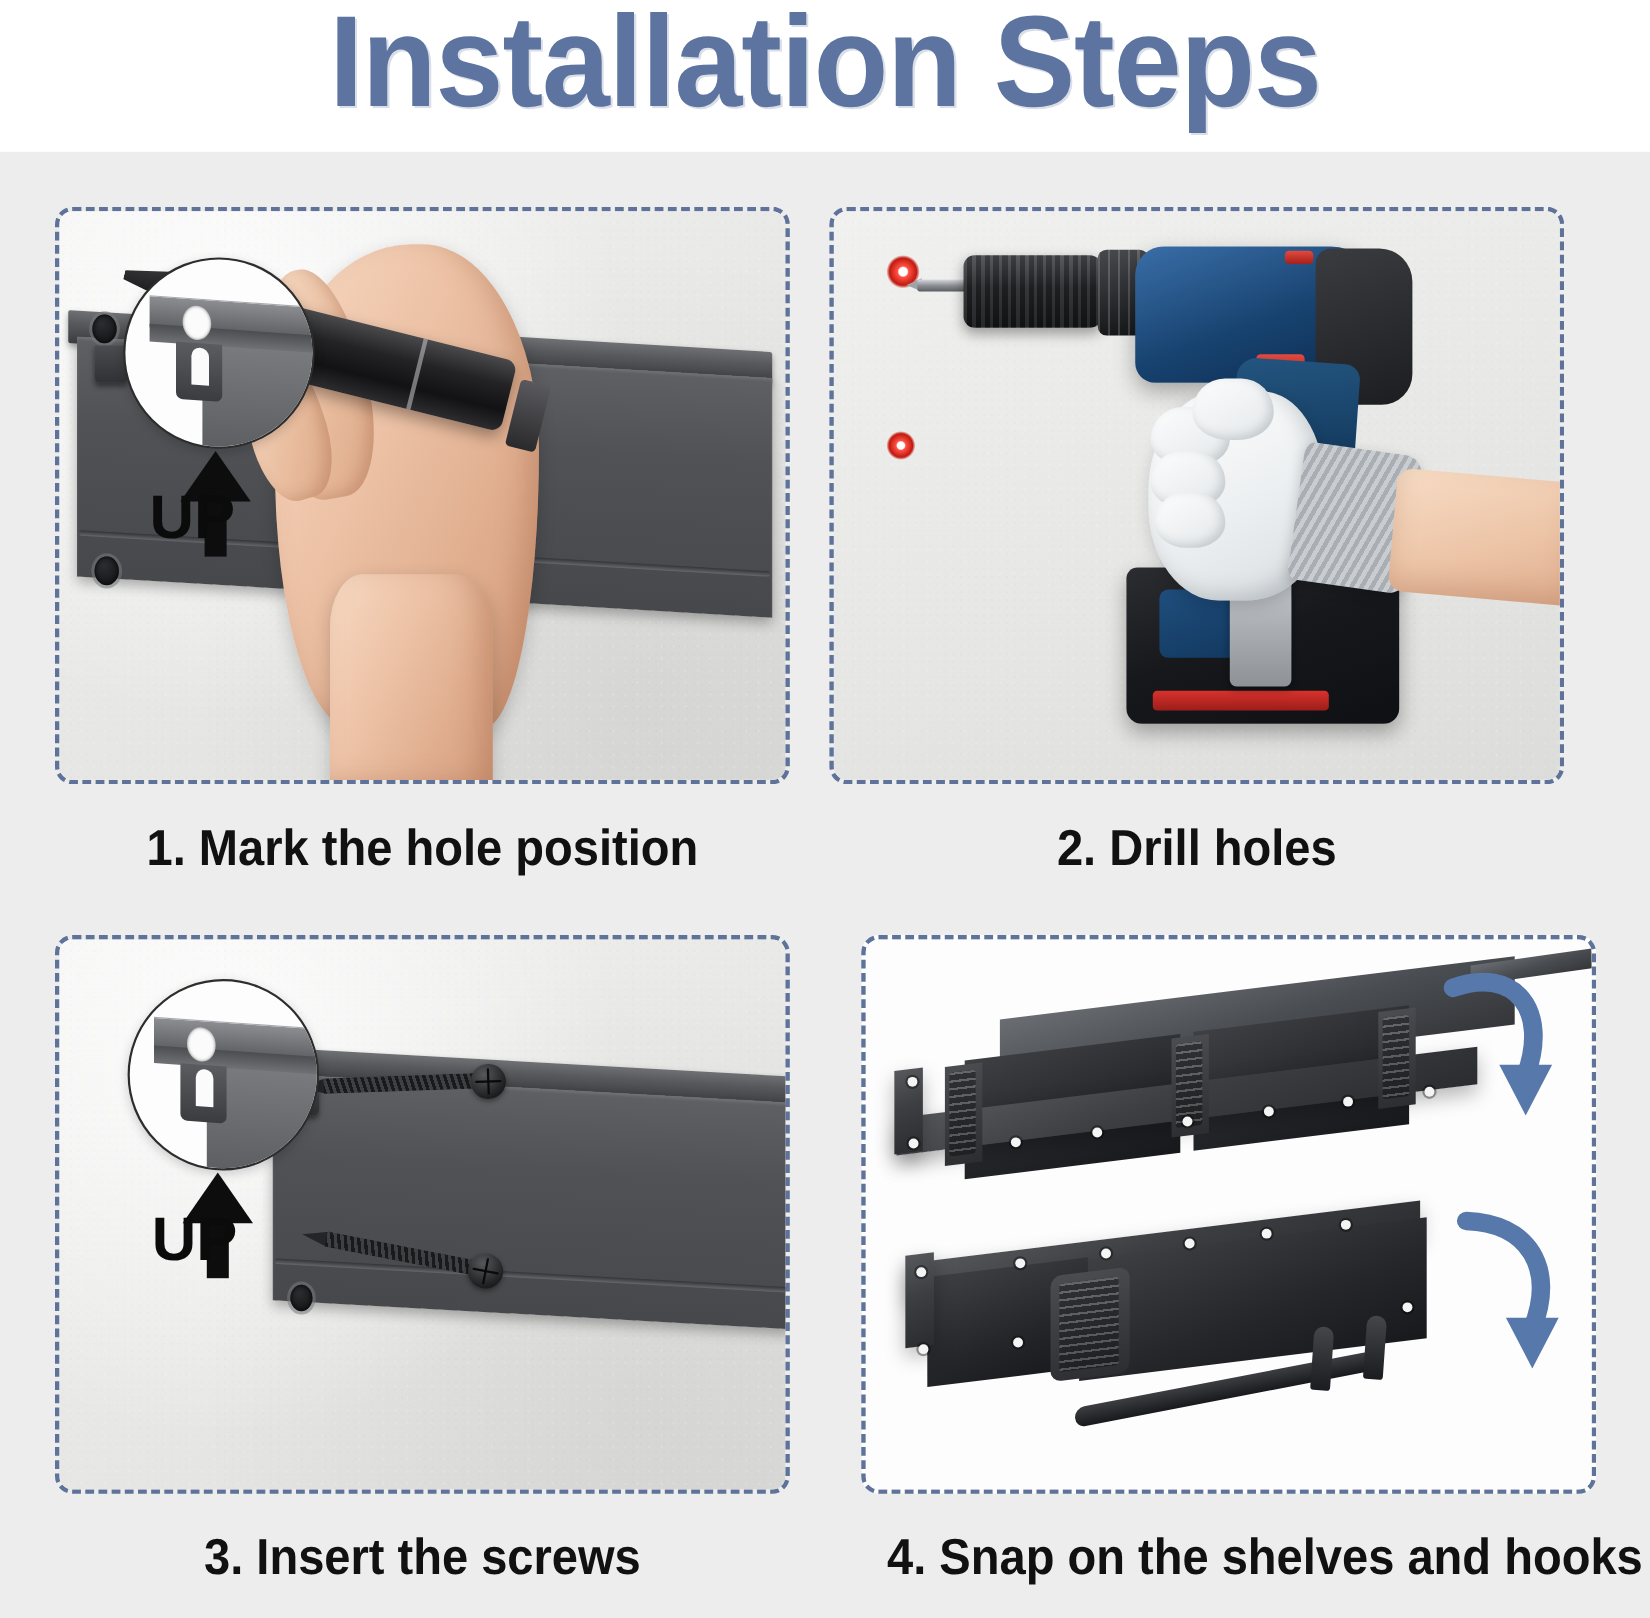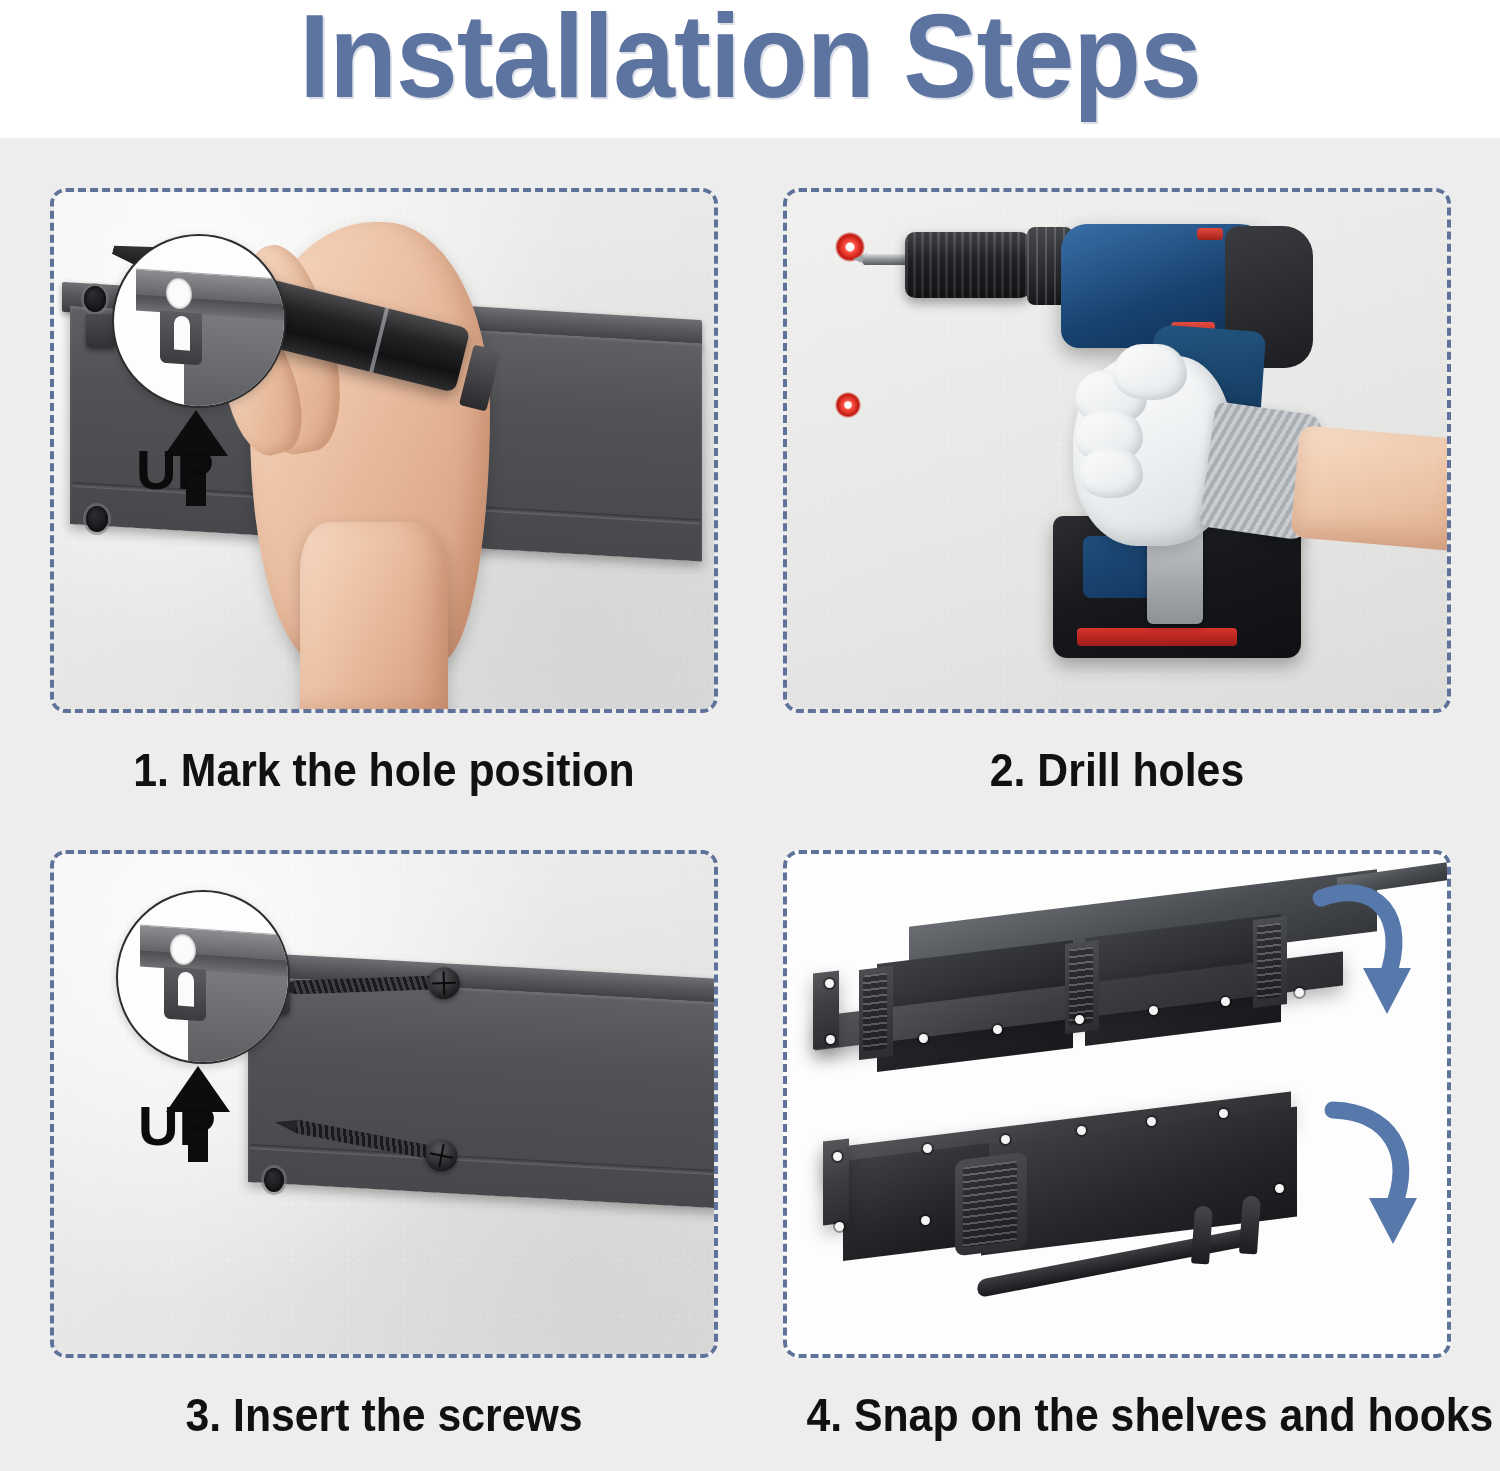--- a/index.html
+++ b/index.html
@@ -45,21 +45,21 @@
     font-size:46px;
     color:#111;
     white-space:nowrap;
     transform:scaleX(0.93);
   }
   
   #step-1{left:50px;top:50px;width:668px;height:660px;}
   #step-1 .panel{width:668px;height:525px;background:#ececeb;}
   #step-1 .caption{top:555px;text-align:center;}
 
-  #step-2{left:783px;top:50px;width:668px;height:660px;}
+  #step-2{left:754px;top:50px;width:668px;height:660px;}
   #step-2 .panel{width:668px;height:525px;background:#eeeeee;}
   #step-2 .caption{top:555px;text-align:center;}
 
   #step-3{left:50px;top:712px;width:668px;height:620px;}
   #step-3 .panel{width:668px;height:508px;background:#ececec;}
   #step-3 .caption{top:538px;text-align:center;}
 
   #step-4{left:783px;top:712px;width:668px;height:620px;}
   #step-4 .panel{width:668px;height:508px;background:#fdfdfd;}
   #step-4 .caption{top:538px;text-align:center;}

